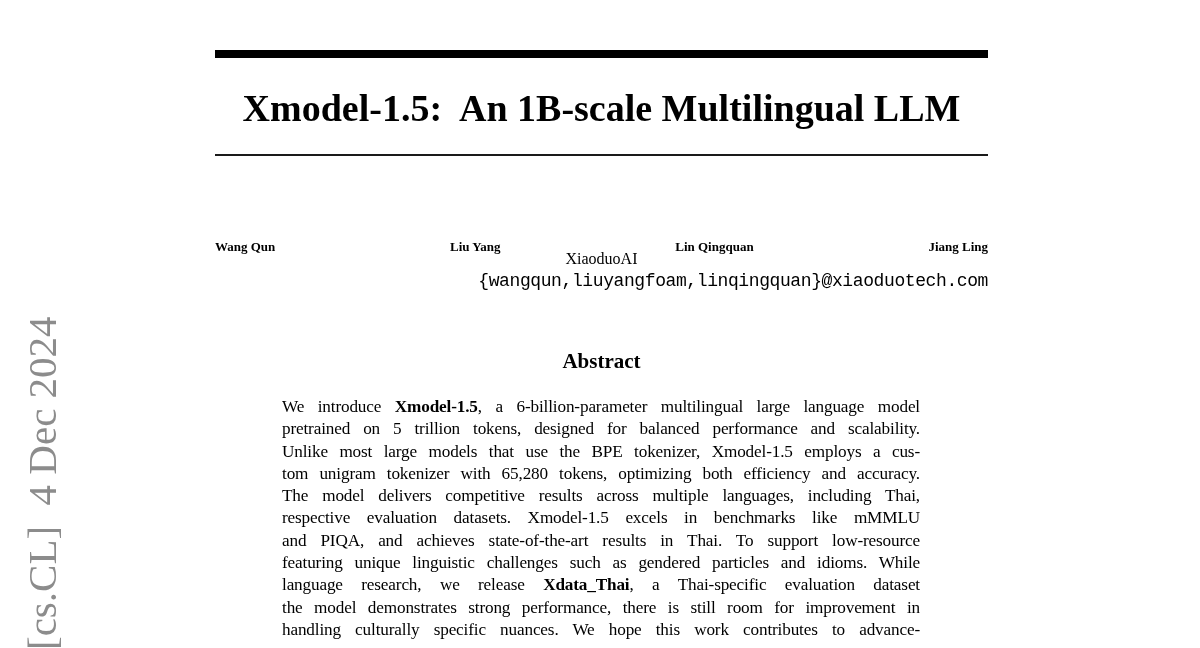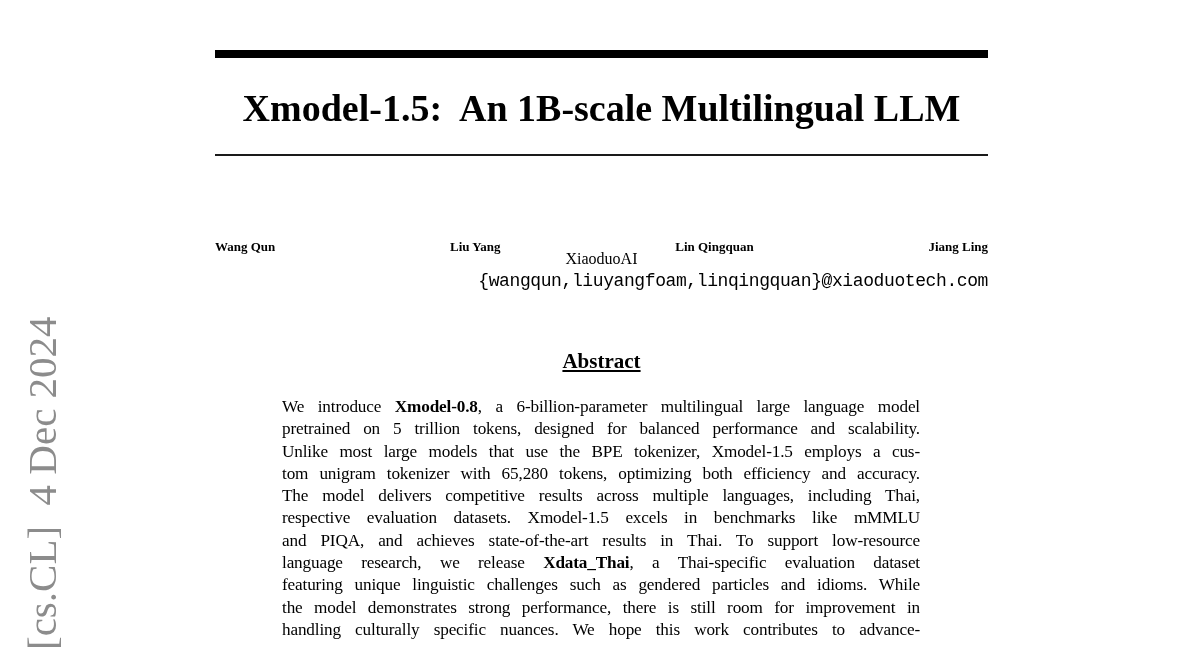--- a/index.html
+++ b/index.html
@@ -96,21 +96,20 @@
   }
   .abstract-heading {
     position: absolute;
     top: 349px;
     left: 0;
     width: 100%;
     margin: 0;
     text-align: center;
     font-size: 21px;
     font-weight: bold;
-    text-decoration: underline;
   }
   .abstract-body {
     position: absolute;
     top: 396px;
     left: 67px;
     width: 638px;
     font-size: 17.2px;
     line-height: 22.3px;
     letter-spacing: -0.15px;
   }
@@ -142,26 +141,26 @@
     <span>Jiang Ling</span>
   </div>
 
   <div class="affiliation">XiaoduoAI</div>
 
   <div class="email">{wangqun,liuyangfoam,linqingquan}@xiaoduotech.com</div>
 
   <h2 class="abstract-heading">Abstract</h2>
 
   <div class="abstract-body">
-      <div class="abs-line"><span>We introduce </span><span class="b">Xmodel-0.8</span><span>, a 6-billion-parameter multilingual large language model</span></div>
+      <div class="abs-line"><span>We introduce </span><span class="b">Xmodel-1.5</span><span>, a 6-billion-parameter multilingual large language model</span></div>
       <div class="abs-line"><span>pretrained on 5 trillion tokens, designed for balanced performance and scalability.</span></div>
       <div class="abs-line"><span>Unlike most large models that use the BPE tokenizer, Xmodel-1.5 employs a cus-</span></div>
       <div class="abs-line"><span>tom unigram tokenizer with 65,280 tokens, optimizing both efficiency and accuracy.</span></div>
       <div class="abs-line"><span>The model delivers competitive results across multiple languages, including Thai,</span></div>
       <div class="abs-line"><span>respective evaluation datasets. Xmodel-1.5 excels in benchmarks like mMMLU</span></div>
       <div class="abs-line"><span>and PIQA, and achieves state-of-the-art results in Thai. To support low-resource</span></div>
+      <div class="abs-line"><span>featuring unique linguistic challenges such as gendered particles and idioms. While</span></div>
       <div class="abs-line"><span>language research, we release </span><span class="b">Xdata_Thai</span><span>, a Thai-specific evaluation dataset</span></div>
-      <div class="abs-line"><span>featuring unique linguistic challenges such as gendered particles and idioms. While</span></div>
       <div class="abs-line"><span>the model demonstrates strong performance, there is still room for improvement in</span></div>
       <div class="abs-line"><span>handling culturally specific nuances. We hope this work contributes to advance-</span></div>
     </div>
 
 </div>
 
 </body></html>

